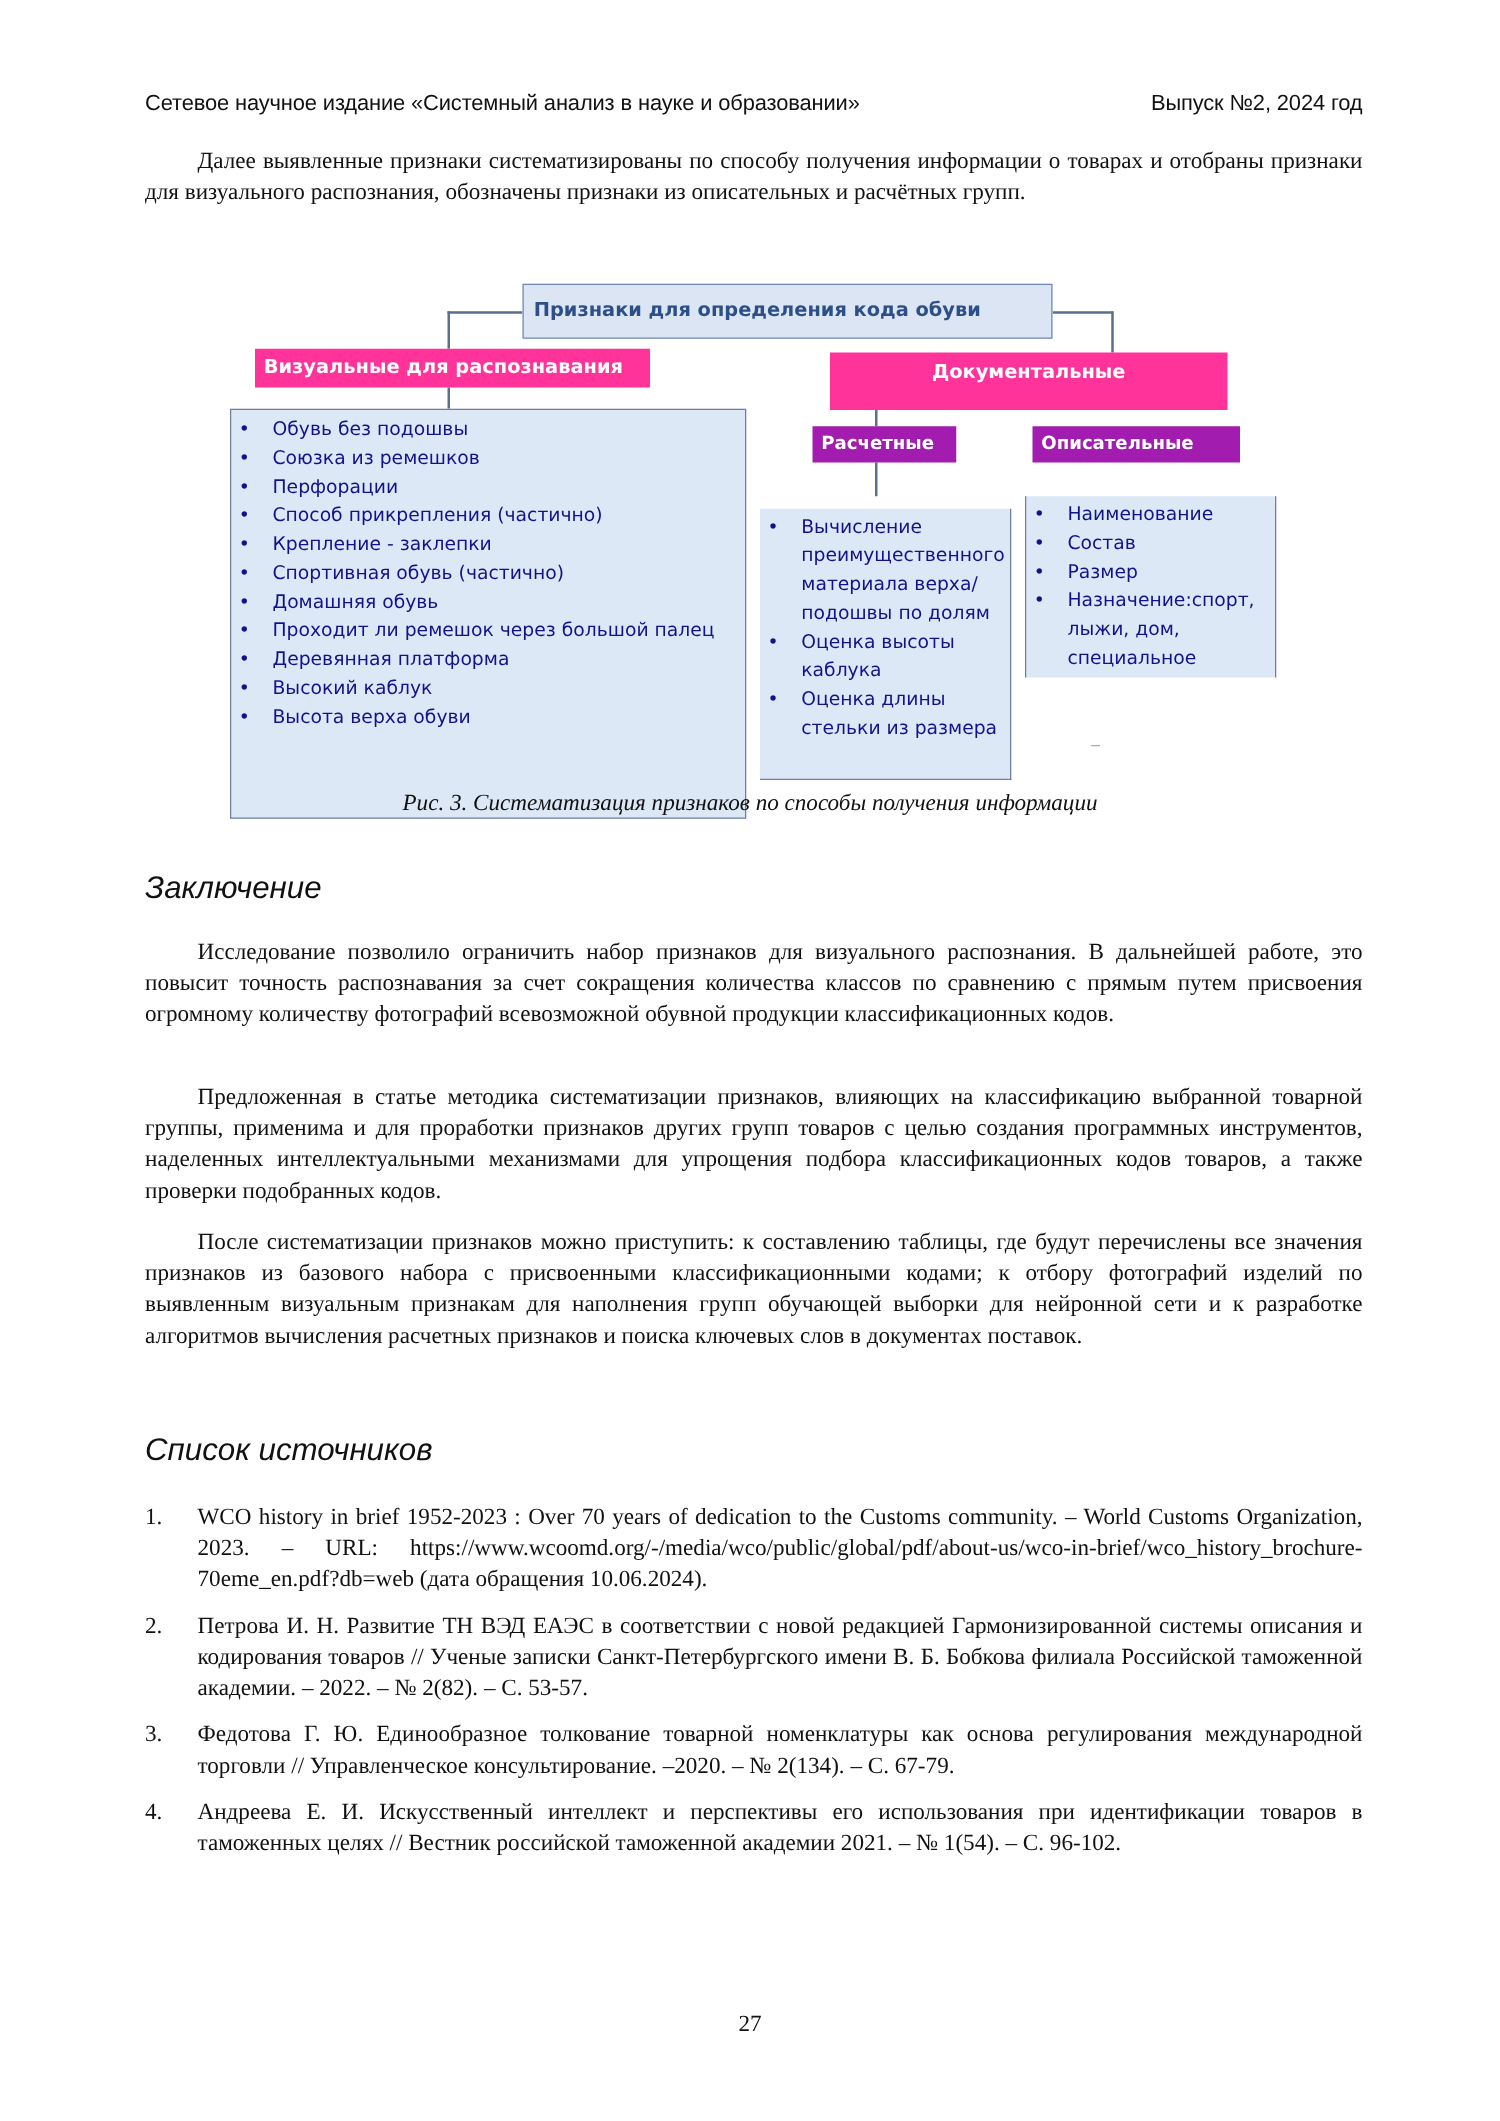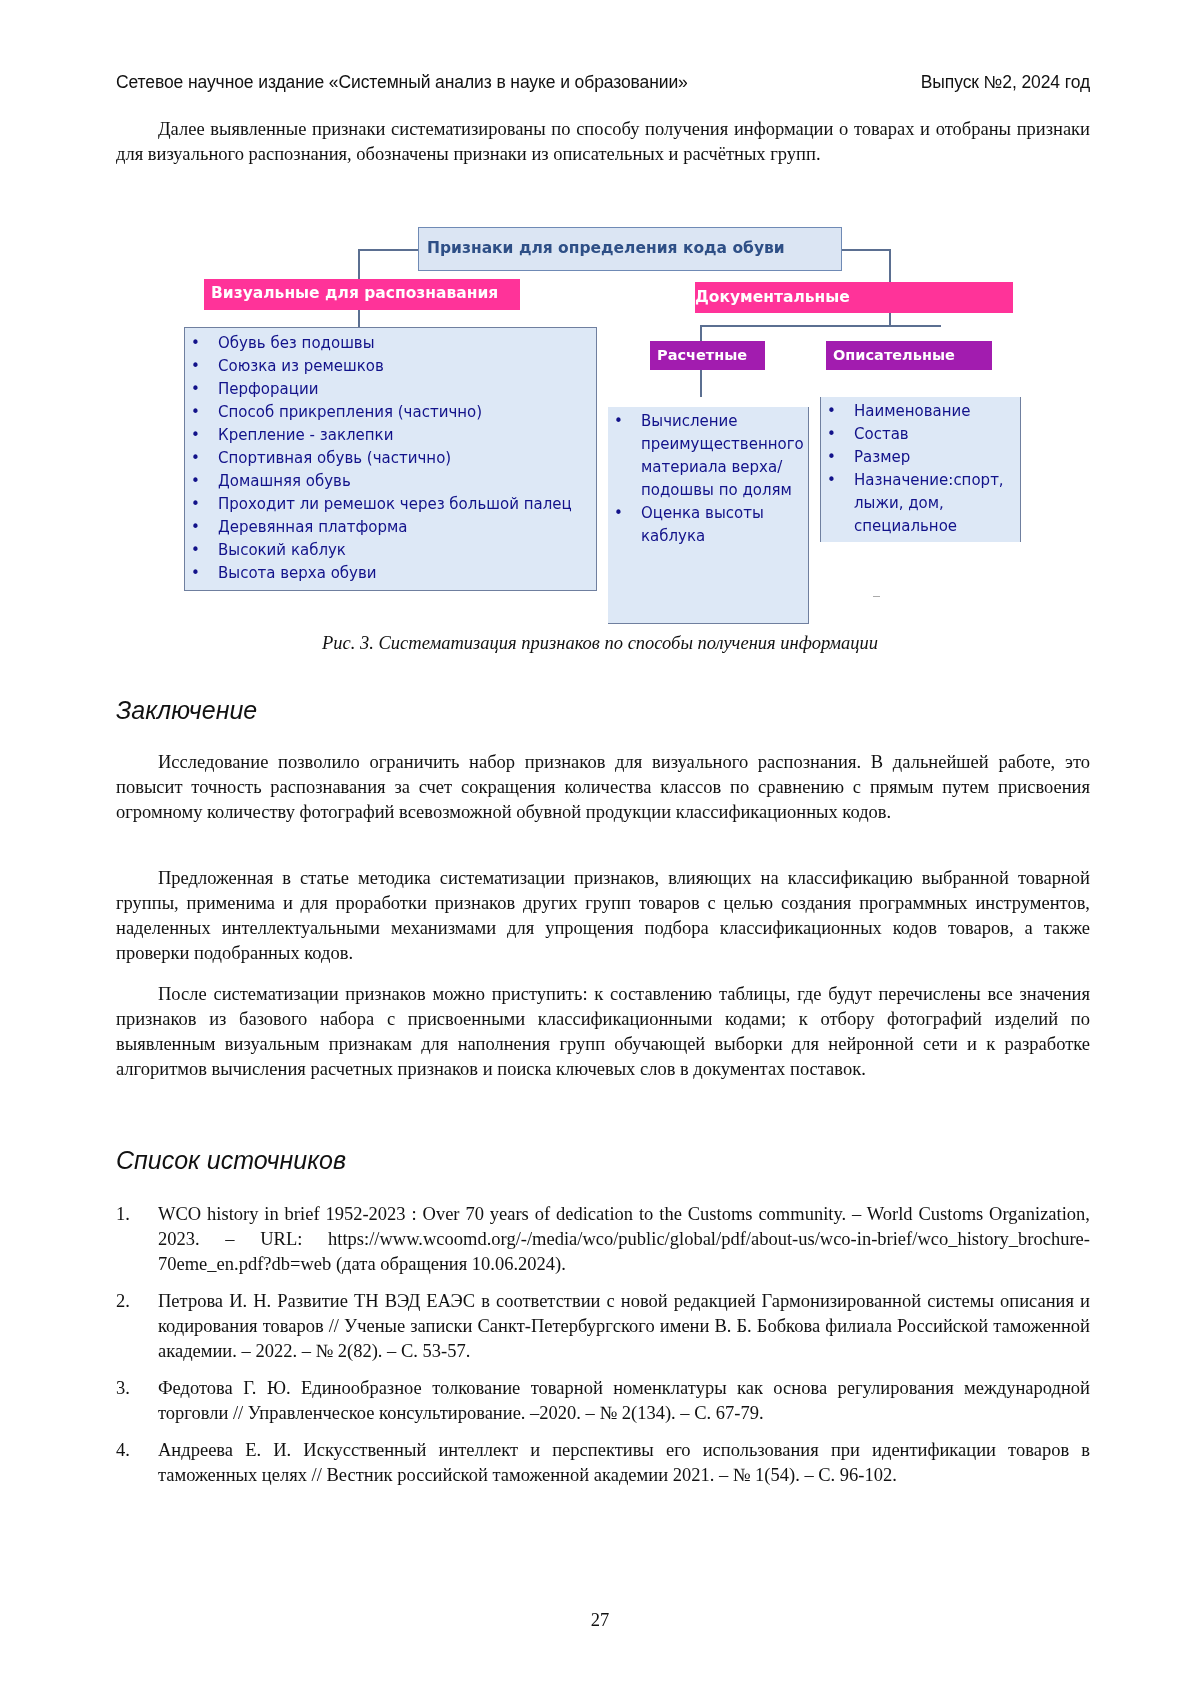--- a/index.html
+++ b/index.html
@@ -17,29 +17,29 @@
 
   .caption { position: absolute; top: 633px; left: 0; width: 1200px; text-align: center; font-family: "Liberation Serif", serif; font-style: italic; font-size: 18.5px; }
 
   
   .diagram { position: absolute; left: 0; top: 0; width: 1200px; height: 620px; font-family: "DejaVu Sans", sans-serif; }
   .box { position: absolute; box-sizing: border-box; }
   .root { left: 418px; top: 227px; width: 424px; height: 44px; background: #dbe5f3; border: 1.5px solid #6f8ab5;
     color: #2e4f86; font-weight: bold; font-size: 15.5px; padding: 11px 0 0 8px; }
   .pink { background: #ff3399; color: #fff; font-weight: bold; font-size: 15.5px; }
   .visual-head { left: 204px; top: 279px; width: 316px; height: 31px; padding: 5px 0 0 7px; }
-  .doc-head { left: 695px; top: 282px; width: 318px; height: 31px; padding: 6px 0 0 0; }
+  .doc-head { left: 664px; top: 282px; width: 318px; height: 46px; padding: 6px 0 0 0; text-align: center; }
   .navy { background: #a21caf; color: #fff; font-weight: bold; font-size: 14.5px; padding: 6px 0 0 7px; height: 29px; }
   .calc-head { left: 650px; top: 341px; width: 115px; }
   .desc-head { left: 826px; top: 341px; width: 166px; }
   .list-box { background: #dde8f6; color: #12128a; font-size: 15px; line-height: 23px; }
   .list-box ul { list-style: none; margin: 0; padding: 0; }
   .list-box li { position: relative; padding-left: 33px; }
   .list-box li::before { content: "•"; position: absolute; left: 6px; top: 0; color: #12128a; }
-  .visual-list { left: 184px; top: 327px; width: 413px; height: 264px; border: 1.5px solid #6f7f9f; border-top: 1.5px solid #6f7f9f; padding: 4px 0 0 0; }
+  .visual-list { left: 184px; top: 327px; width: 413px; height: 328px; border: 1.5px solid #6f7f9f; border-top: 1.5px solid #6f7f9f; padding: 4px 0 0 0; }
   .calc-list { left: 608px; top: 397px; width: 201px; height: 217px; border-right: 1.5px solid #6f7f9f; border-bottom: 1.5px solid #6f7f9f; padding: 3px 0 0 0; margin-top: 10px; }
   .desc-list { left: 820px; top: 397px; width: 201px; height: 145px; border-left: 1.5px solid #6f7f9f; border-right: 1.5px solid #6f7f9f; padding: 3px 0 0 0; }
   .line { position: absolute; background: #5b6f91; }
   .dash { position: absolute; left: 873px; top: 596px; width: 7px; height: 1px; background: #aaa; }
 
   .page-number { position: absolute; top: 1610px; left: 0; width: 1200px; text-align: center; font-family: "Liberation Serif", serif; font-size: 18.5px; }
 
   .refs { position: absolute; left: 116px; width: 974px; top: 1202px; margin: 0; padding: 0; list-style: none; }
   .refs li { position: relative; padding-left: 42px; margin-bottom: 12px; }
   .refs .num { position: absolute; left: 0; top: 0; }
@@ -89,20 +89,21 @@
 
     <div class="box pink doc-head">Документальные</div>
 
     <div class="box navy calc-head">Расчетные</div>
     <div class="box navy desc-head">Описательные</div>
 
     <div class="box list-box calc-list">
       <ul>
         <li>Вычисление преимущественного материала верха/подошвы по долям</li>
         <li>Оценка высоты каблука</li>
+        <li>Оценка длины стельки из размера</li>
       </ul>
     </div>
     <div class="box list-box desc-list">
       <ul>
         <li>Наименование</li>
         <li>Состав</li>
         <li>Размер</li>
         <li>Назначение:спорт, лыжи, дом, специальное</li>
       </ul>
     </div>

